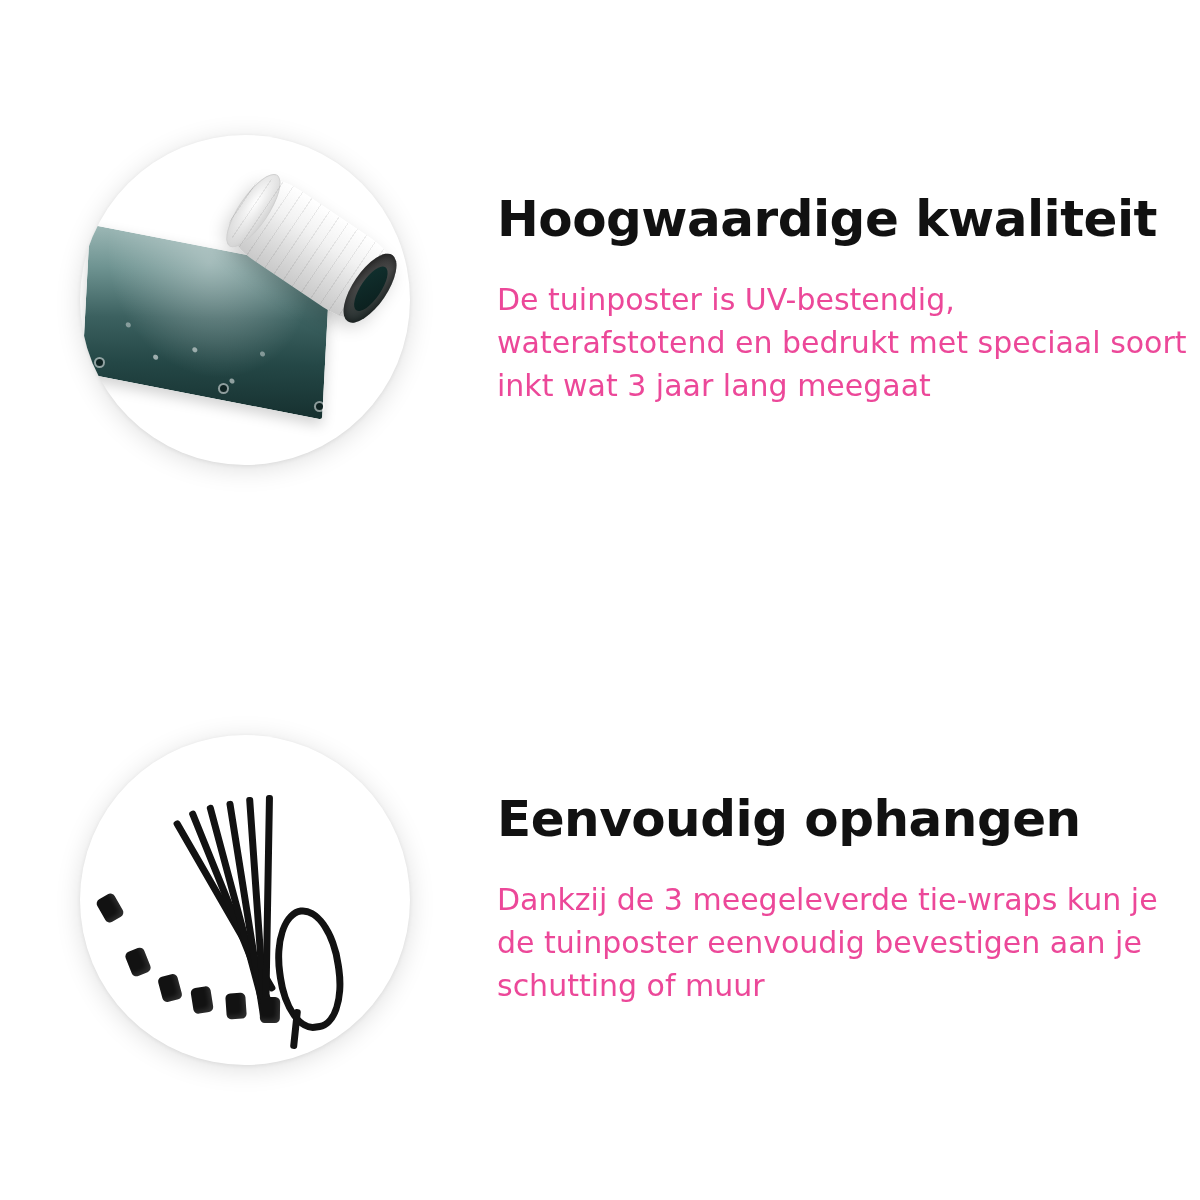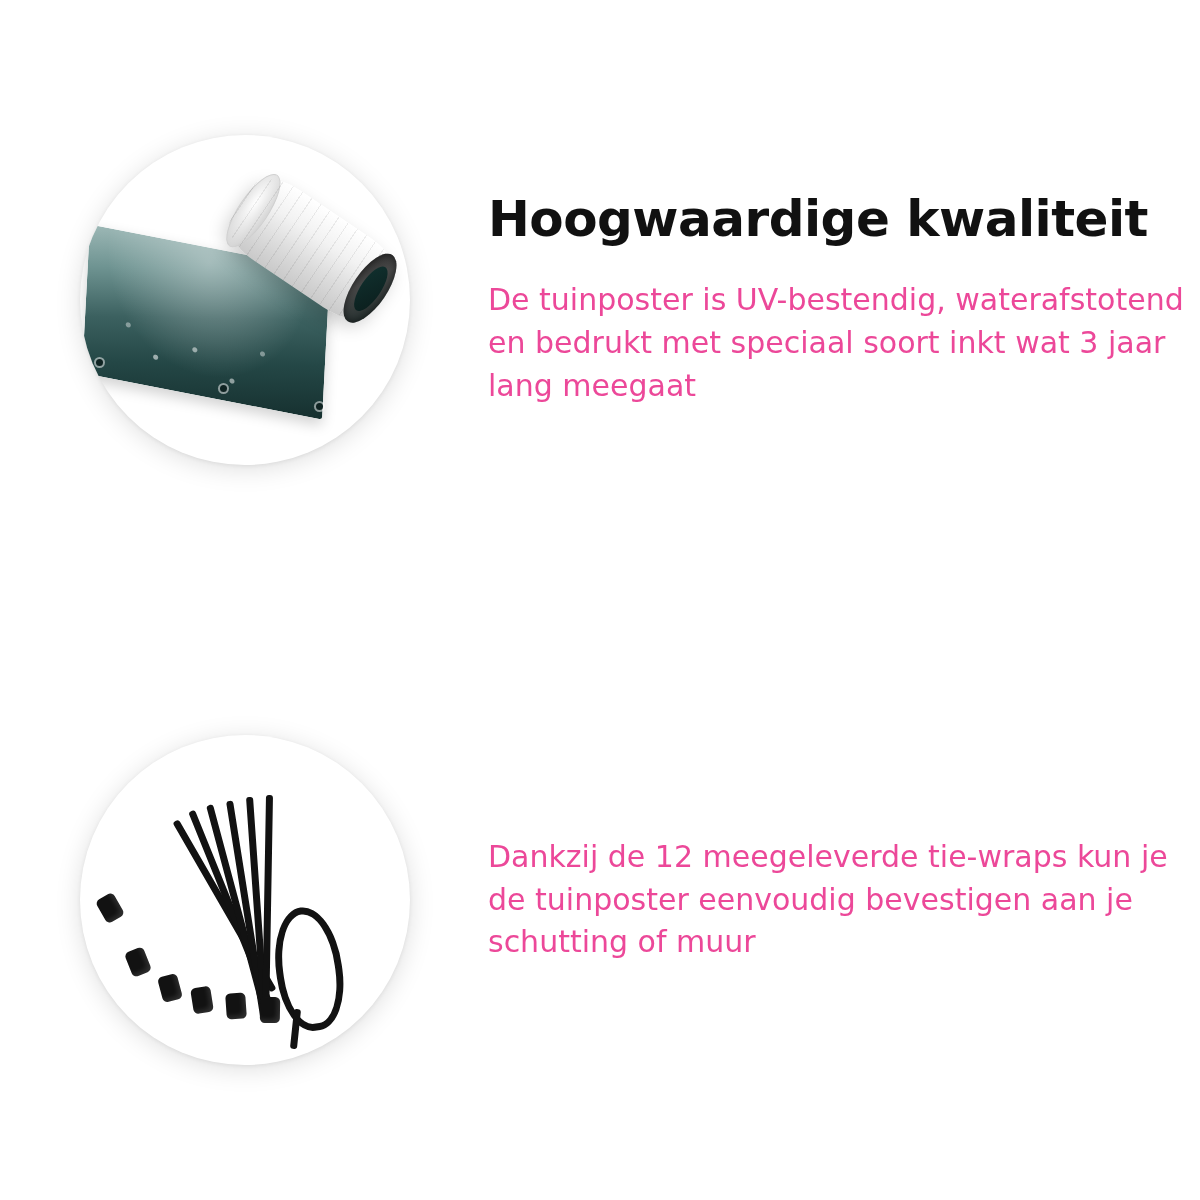--- a/index.html
+++ b/index.html
@@ -22,20 +22,21 @@
     background: #ffffff;
     display: flex;
     flex-direction: column;
     justify-content: flex-start;
   }
 
   .feature {
     display: flex;
     width: 100%;
     box-sizing: border-box;
+    gap: 9px;
   }
   .feature-1 { height: 600px; padding: 0 0 0 0; }
   .feature-2 { height: 600px; padding: 0 0 0 0; }
 
   .media {
     width: 480px;
     min-width: 480px;
     height: 600px;
     position: relative;
     display: flex;
@@ -260,17 +261,18 @@
 
           <div class="tie" style="left:186px; top:60px; width:7px; height:226px; transform: rotate(1deg);"></div>
           <div class="tie-head" style="left:180px; top:262px; transform: rotate(1deg);"></div>
 
           <div class="loop"></div>
           <div class="loop-tail"></div>
         </div>
       </div>
     </div>
     <div class="text-col">
-      <p class="body-text">Dankzij de 12 meegeleverde tie-wraps kun je de tuinposter eenvoudig bevestigen aan je schutting of muur</p>
+      <h2 class="headline">Eenvoudig ophangen</h2>
+      <p class="body-text">Dankzij de 3 meegeleverde tie-wraps kun je de tuinposter eenvoudig bevestigen aan je schutting of muur</p>
     </div>
   </section>
 
 </div>
 
 </body></html>

